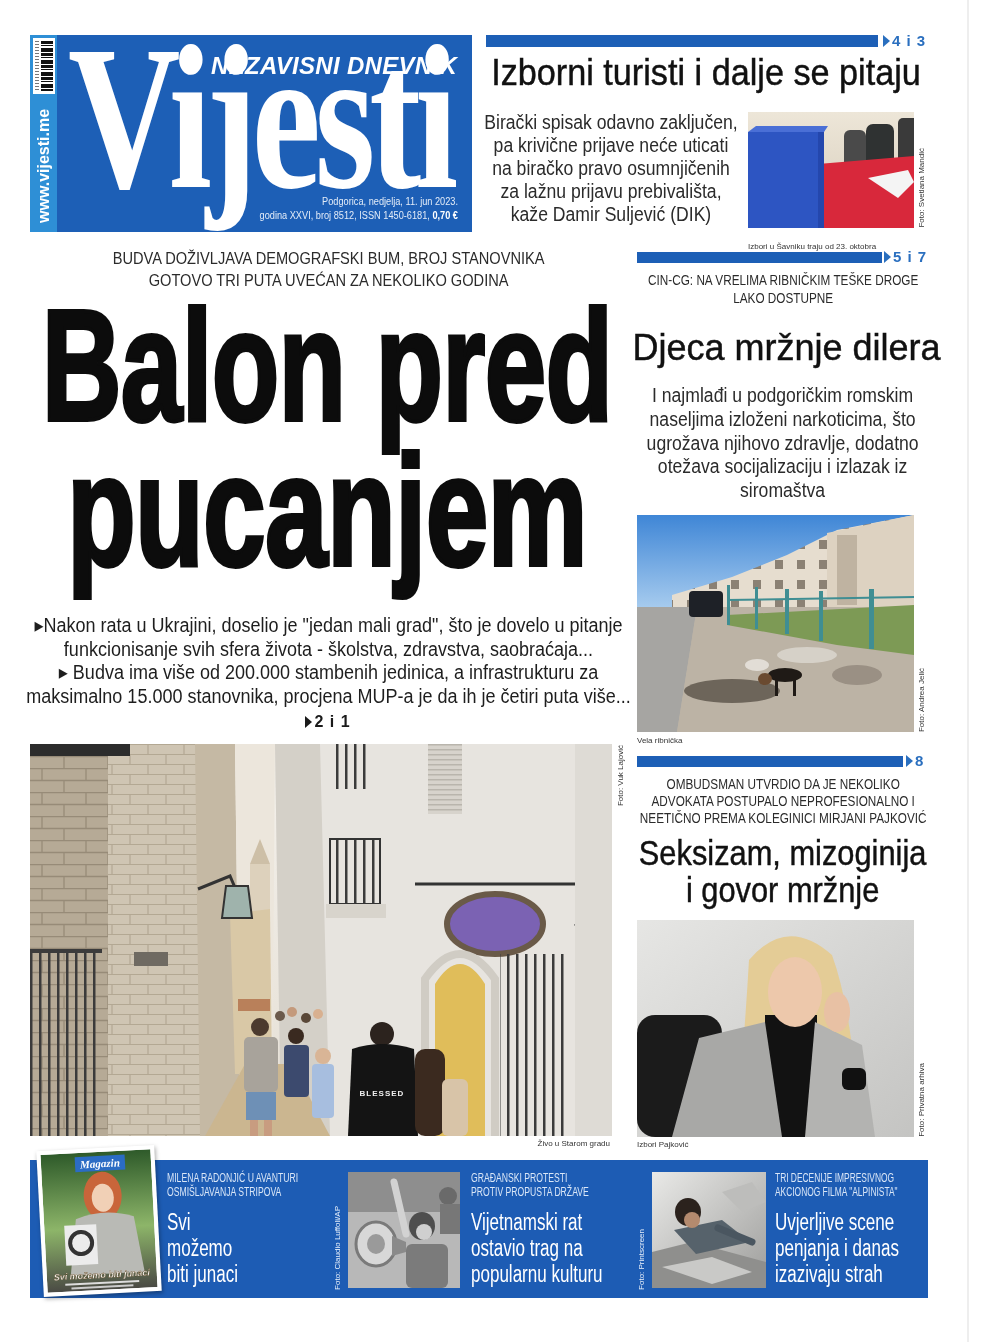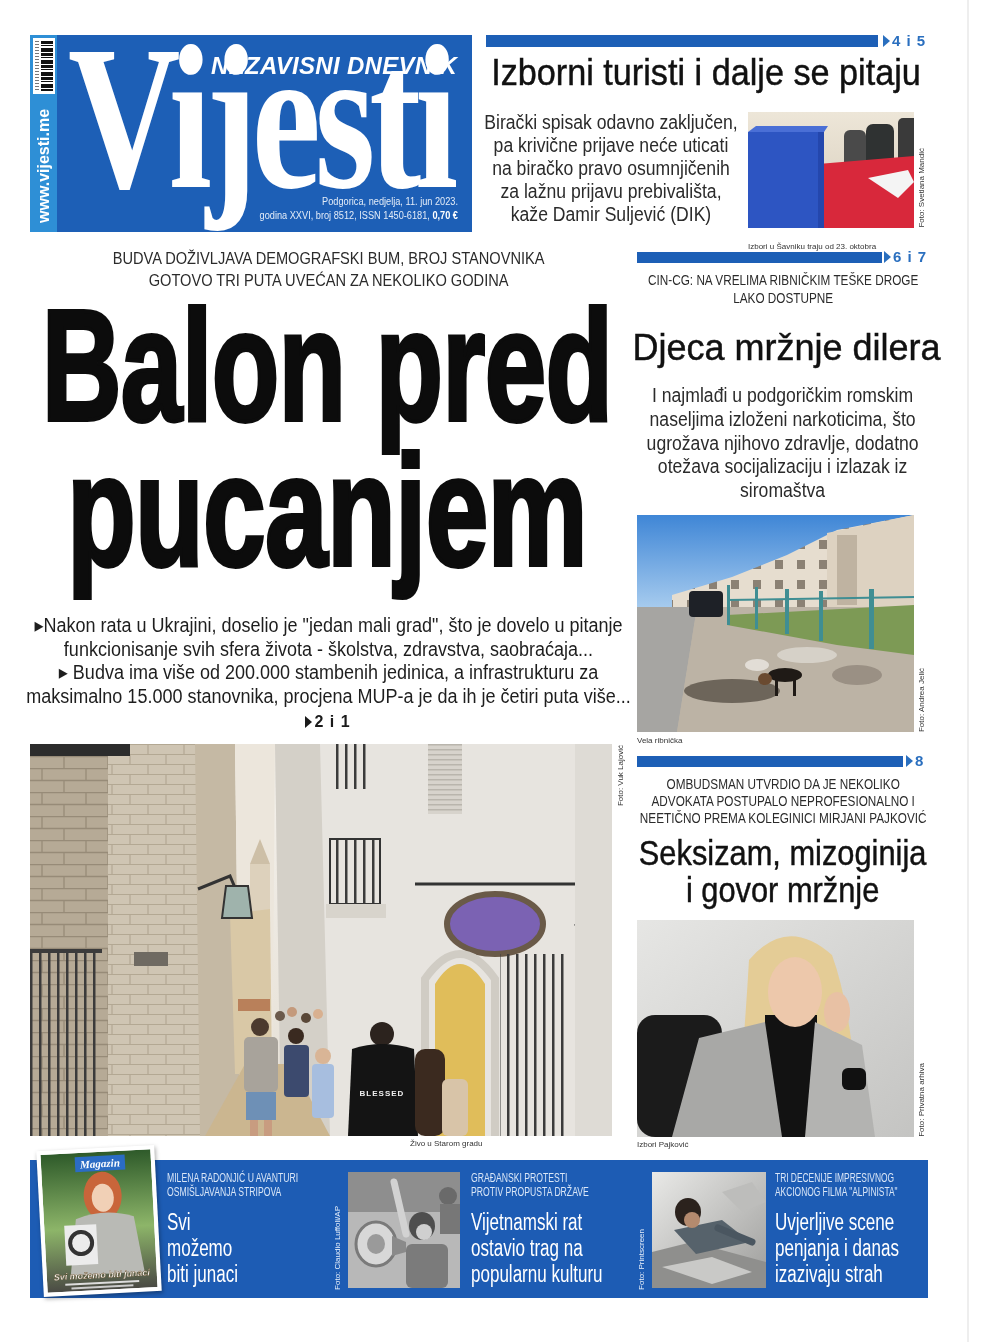--- a/index.html
+++ b/index.html
@@ -37,21 +37,21 @@
   <div class="abs" style="left:4px;top:70px;width:19px;height:122px;writing-mode:vertical-rl;transform:rotate(180deg);text-align:center;color:#fff;font-family:'Liberation Sans',sans-serif;font-weight:bold;font-size:16px;line-height:19px;white-space:nowrap">www.vijesti.me</div>
   <div class="abs" style="left:181px;top:17px;font-family:'Liberation Sans',sans-serif;font-style:italic;font-weight:bold;font-size:24px;line-height:28px;color:#fff;white-space:nowrap;letter-spacing:0.3px">NEZAVISNI DNEVNIK</div>
   <div class="abs" style="left:38px;top:-20px;font-family:'Liberation Serif',serif;font-weight:bold;font-size:205px;line-height:205px;letter-spacing:-8px;color:#fff;white-space:nowrap;transform-origin:0 0;transform:scaleX(0.76)">Vijesti</div>
   <div class="abs" style="left:128px;top:160px;width:300px;text-align:right;font-family:'Liberation Sans',sans-serif;font-size:10px;line-height:14px;color:#e3ecf8;transform-origin:100% 0;transform:scaleX(0.92);white-space:nowrap">
     <div>Podgorica, nedjelja, 11. jun 2023.</div>
     <div><span>godina XXVI, broj 8512, ISSN 1450-6181, </span><b style="color:#fff">0,70 €</b></div>
   </div>
 </div>
 
 <div class="bar" style="left:486px;top:35px;width:392px;height:12px"></div>
-<div class="pref" style="left:883px;top:32px"><span class="tri"></span><span>4 i 5</span></div>
+<div class="pref" style="left:883px;top:32px"><span class="tri"></span><span>4 i 3</span></div>
 
 <div class="sx hl" style="left:478px;top:53px;width:480px;transform:scaleX(0.95);font-size:36px;line-height:40px">
   <span class="ln">Izborni turisti i dalje se pitaju</span>
 </div>
 
 <div class="sx deck" style="left:479px;top:111px;width:300px;transform:scaleX(0.88);line-height:23px">
   <span class="ln">Birački spisak odavno zaključen,</span>
   <span class="ln">pa krivične prijave neće uticati</span>
   <span class="ln">na biračko pravo osumnjičenih</span>
   <span class="ln">za lažnu prijavu prebivališta,</span>
@@ -158,25 +158,25 @@
   <circle cx="266" cy="292" r="8" fill="#3a2a20"></circle>
   <rect x="254" y="301" width="25" height="52" rx="4" fill="#3c4a6e"></rect>
   <circle cx="293" cy="312" r="8" fill="#d9b596"></circle>
   <rect x="282" y="320" width="22" height="54" rx="4" fill="#a7bedf"></rect>
   <circle cx="352" cy="290" r="12" fill="#2c231e"></circle>
   <path d="M322 305 Q352 295 384 305 L388 392 L318 392 Z" fill="#141414"></path>
   <text x="352" y="352" text-anchor="middle" font-family="Liberation Sans, sans-serif" font-weight="bold" font-size="8" fill="#eee" letter-spacing="1">BLESSED</text>
   <rect x="385" y="305" width="30" height="87" rx="10" fill="#3b2a1f"></rect>
   <rect x="412" y="335" width="26" height="57" rx="6" fill="#d8c4a8"></rect>
 </svg>
-<div class="cap" style="left:410px;top:1139px;width:200px;">Živo u Starom gradu</div>
+<div class="cap" style="left:410px;top:1139px;width:200px;text-align:right">Živo u Starom gradu</div>
 <div class="credit" style="left:616px;top:745px">Foto: Vuk Lajović</div>
 
 <div class="bar" style="left:637px;top:252px;width:245px"></div>
-<div class="pref" style="left:884px;top:248px"><span class="tri"></span><span>6 i 7</span></div>
+<div class="pref" style="left:884px;top:248px"><span class="tri"></span><span>5 i 7</span></div>
 
 <div class="sx kick" style="left:631.5px;top:271px;width:360px;transform:scaleX(0.84);font-size:14px;line-height:18px">
   <span class="ln">CIN-CG: NA VRELIMA RIBNIČKIM TEŠKE DROGE</span>
   <span class="ln">LAKO DOSTUPNE</span>
 </div>
 <div class="sx hl" style="left:632.5px;top:328px;width:300px;font-size:36px;line-height:40px">
   <span class="ln">Djeca mržnje dilera</span>
 </div>
 <div class="sx deck" style="left:633px;top:384px;width:340px;transform:scaleX(0.88);line-height:23.75px">
   <span class="ln">I najmlađi u podgoričkim romskim</span>

